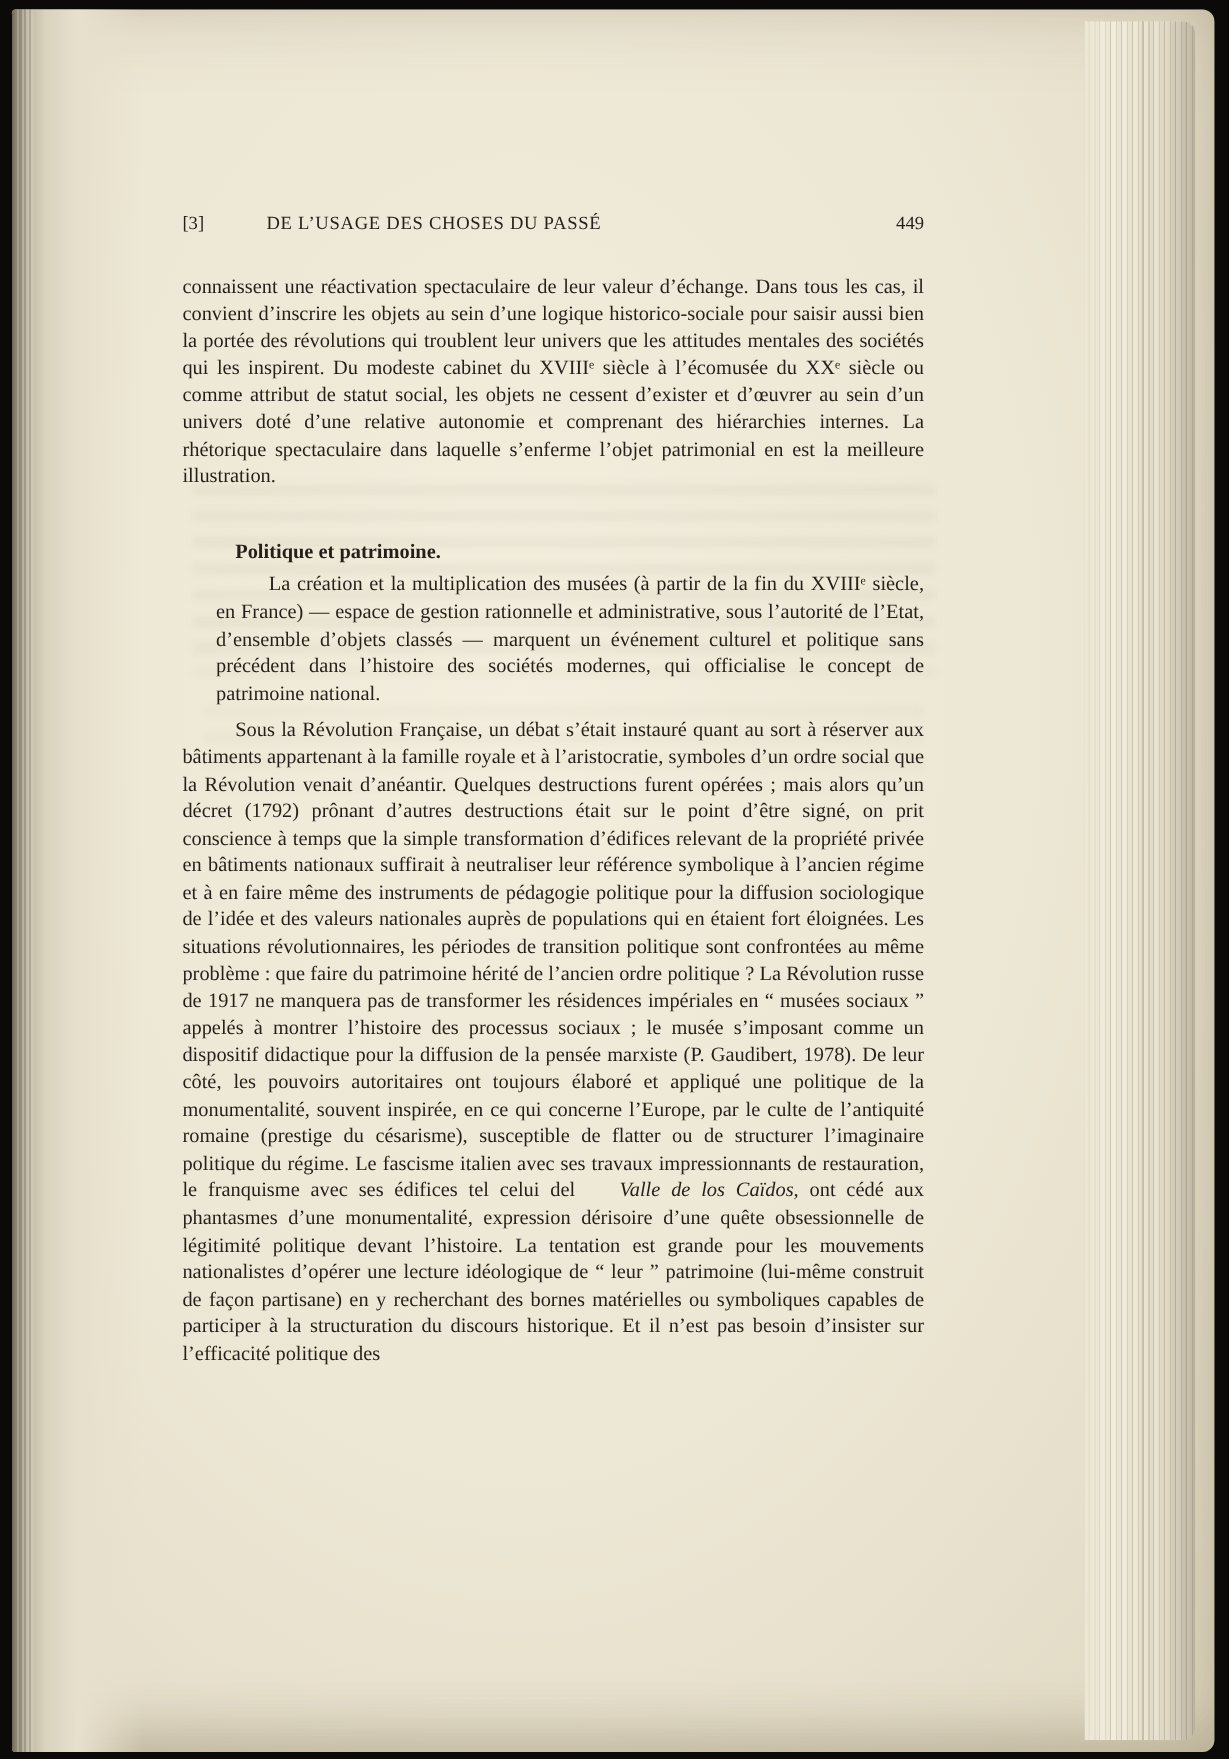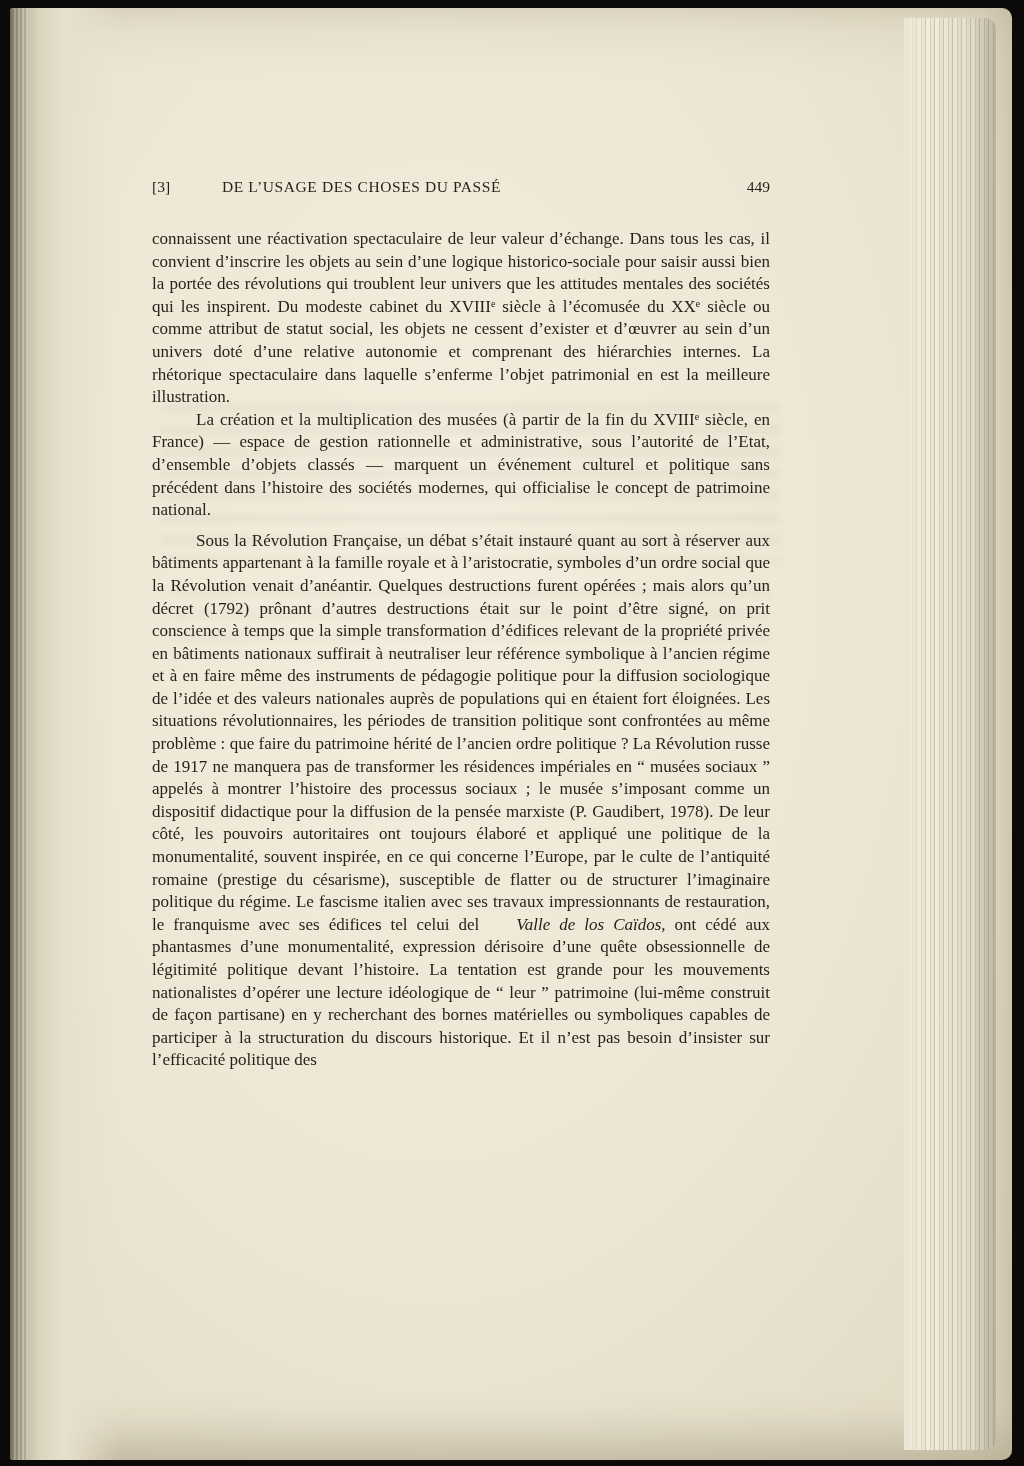--- a/index.html
+++ b/index.html
@@ -65,21 +65,21 @@
   }
   .running-head .rh-left{width:70px;text-align:left;}
   .running-head .rh-center{flex:1;letter-spacing:0.6px;}
   .running-head .rh-right{width:70px;text-align:right;font-family:Liberation Serif, serif;}
   p{margin:0;}
   .indent{text-indent:44px;}
   .section-heading{
     font-weight:bold;text-indent:44px;
     margin-top:40px;margin-bottom:5px;
   }
-  .p2{margin-bottom:8px;}
+  .p2{margin-bottom:8px;margin-left:28px;}
   i{font-style:italic;margin-left:28px;}
 </style>
 </head>
 <body>
 
 <div class="scan">
   <div class="page">
     <div class="gutter">
       <div class="gutter-streak"></div>
     </div>
@@ -91,19 +91,20 @@
 
     <div class="text-col">
       <div class="running-head">
         <span class="rh-left">[3]</span>
         <span class="rh-center">DE L’USAGE DES CHOSES DU PASSÉ</span>
         <span class="rh-right">449</span>
       </div>
 
       <p>connaissent une réactivation spectaculaire de leur valeur d’échange. Dans tous les cas, il convient d’inscrire les objets au sein d’une logique historico-sociale pour saisir aussi bien la portée des révolutions qui troublent leur univers que les attitudes mentales des sociétés qui les inspirent. Du modeste cabinet du XVIIIᵉ siècle à l’écomusée du XXᵉ siècle ou comme attribut de statut social, les objets ne cessent d’exister et d’œuvrer au sein d’un univers doté d’une relative autonomie et comprenant des hiérarchies internes. La rhétorique spectaculaire dans laquelle s’enferme l’objet patrimonial en est la meilleure illustration.</p>
 
+      <p class="section-heading">Politique et patrimoine.</p>
 
       <p class="indent p2">La création et la multiplication des musées (à partir de la fin du XVIIIᵉ siècle, en France) — espace de gestion rationnelle et administrative, sous l’autorité de l’Etat, d’ensemble d’objets classés — marquent un événement culturel et politique sans précédent dans l’histoire des sociétés modernes, qui officialise le concept de patrimoine national.</p>
 
       <p class="indent"><span>Sous la Révolution Française, un débat s’était instauré quant au sort à réserver aux bâtiments appartenant à la famille royale et à l’aristocratie, symboles d’un ordre social que la Révolution venait d’anéantir. Quelques destructions furent opérées ; mais alors qu’un décret (1792) prônant d’autres destructions était sur le point d’être signé, on prit conscience à temps que la simple transformation d’édifices relevant de la propriété privée en bâtiments nationaux suffirait à neutraliser leur référence symbolique à l’ancien régime et à en faire même des instruments de pédagogie politique pour la diffusion sociologique de l’idée et des valeurs nationales auprès de populations qui en étaient fort éloignées. Les situations révolutionnaires, les périodes de transition politique sont confrontées au même problème : que faire du patrimoine hérité de l’ancien ordre politique ? La Révolution russe de 1917 ne manquera pas de transformer les résidences impériales en “ musées sociaux ” appelés à montrer l’histoire des processus sociaux ; le musée s’imposant comme un dispositif didactique pour la diffusion de la pensée marxiste (P. Gaudibert, 1978). De leur côté, les pouvoirs autoritaires ont toujours élaboré et appliqué une politique de la monumentalité, souvent inspirée, en ce qui concerne l’Europe, par le culte de l’antiquité romaine (prestige du césarisme), susceptible de flatter ou de structurer l’imaginaire politique du régime. Le fascisme italien avec ses travaux impressionnants de restauration, le franquisme avec ses édifices tel celui del </span><i>Valle de los Caïdos,</i><span> ont cédé aux phantasmes d’une monumentalité, expression dérisoire d’une quête obsessionnelle de légitimité politique devant l’histoire. La tentation est grande pour les mouvements nationalistes d’opérer une lecture idéologique de “ leur ” patrimoine (lui-même construit de façon partisane) en y recherchant des bornes matérielles ou symboliques capables de participer à la structuration du discours historique. Et il n’est pas besoin d’insister sur l’efficacité politique des</span></p>
     </div>
   </div>
 </div>
 
 </body></html>

